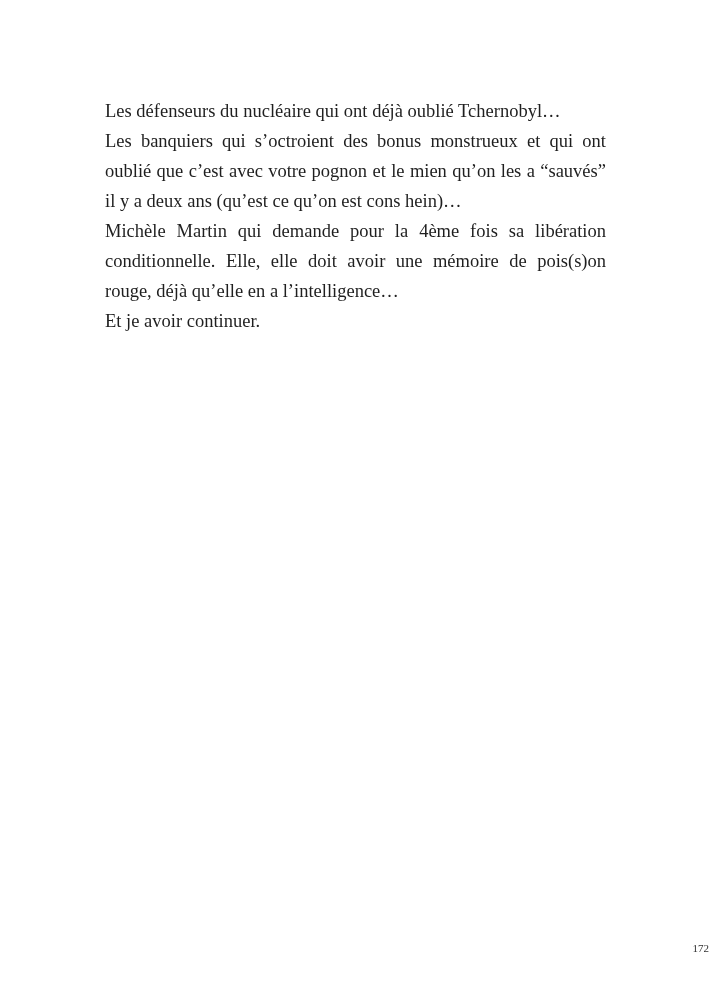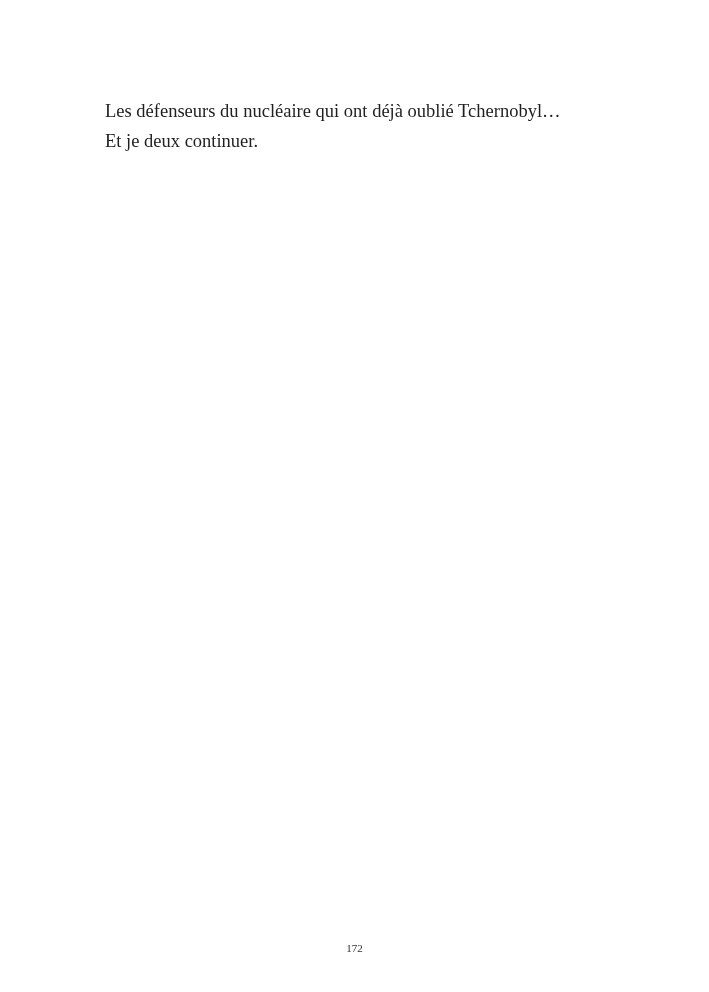--- a/index.html
+++ b/index.html
@@ -33,27 +33,29 @@
     text-justify: inter-word;
   }
   .para.spaced {
     margin-top: 16px;
   }
   .page-number {
     position: absolute;
     bottom: 38px;
     left: 0;
     width: 100%;
-    text-align: center;
+    text-align: right;
     font-size: 11px;
     color: #333333;
   }
 </style>
 </head>
 <body>
 
 <main class="page">
   <div class="text-block">
     <p class="para">Les défenseurs du nucléaire qui ont déjà oublié Tchernobyl…</p>
-    <p class="para">Et je deux continuer.</p>
+    <p class="para">Les banquiers qui s’octroient des bonus monstrueux et qui ont oublié que c’est avec votre pognon et le mien qu’on les a “sauvés” il y a deux ans (qu’est ce qu’on est cons hein)…</p>
+    <p class="para">Michèle Martin qui demande pour la 4ème fois sa libération conditionnelle. Elle, elle doit avoir une mémoire de pois(s)on rouge, déjà qu’elle en a l’intelligence…</p>
+    <p class="para">Et je avoir continuer.</p>
   </div>
   <div class="page-number">172</div>
 </main>
 
 </body></html>

